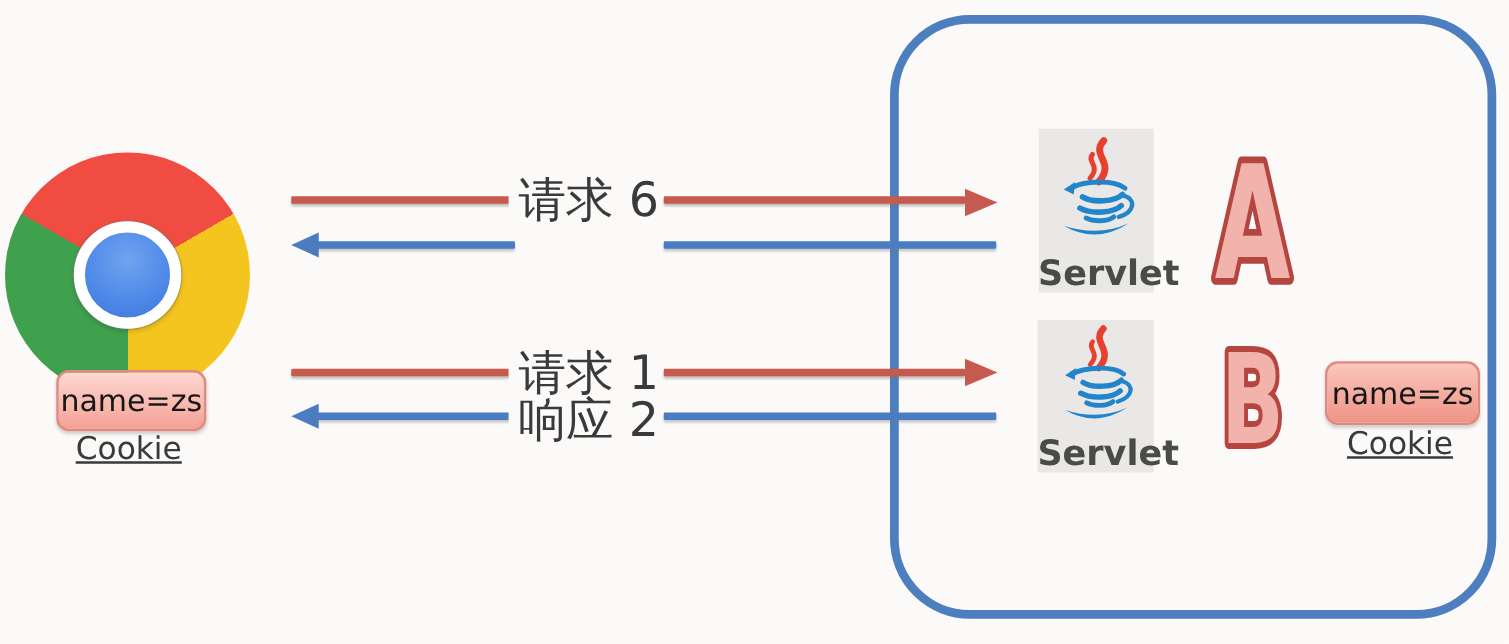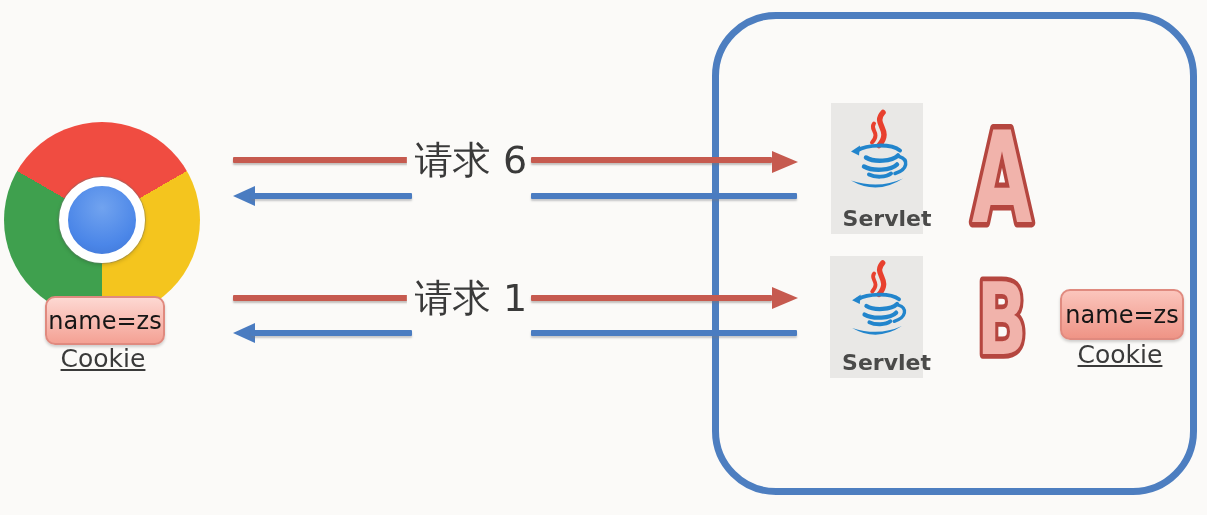--- a/index.html
+++ b/index.html
@@ -50,21 +50,21 @@
     box-sizing:border-box;border:7px solid var(--server-border,#4d7ec0);
     border-radius:64px;z-index:1;}
 
   
   .servlet-card{position:absolute;background:var(--servlet-bg,#e9e8e6);z-index:3;
     display:flex;flex-direction:column;align-items:center;justify-content:flex-end;
     padding:4px 2px 2px 2px;box-sizing:border-box;}
   .servlet-a{left:831px;top:103px;width:92px;height:131px;}
   .servlet-b{left:830px;top:256px;width:93px;height:122px;}
   .servlet-card svg{flex:1 1 auto;min-height:0;}
-  .servlet-label{font-size:22px;font-weight:bold;color:var(--servlet-text,#4a4a49);line-height:26px;margin-left:20px;}
+  .servlet-label{font-size:28px;font-weight:bold;color:var(--servlet-text,#4a4a49);line-height:26px;margin-left:20px;}
 
   
   .letter-svg{position:absolute;z-index:3;overflow:visible;}
   .letter-a{left:952px;top:116px;}
   .letter-b{left:960px;top:262px;}
   .letter-text{font-family:"DejaVu Sans","Liberation Sans",sans-serif;font-weight:bold;
     fill:var(--letter-fill,#f1b3ab);stroke:var(--letter-stroke,#b5463f);
     paint-order:stroke;stroke-linejoin:round;}
 </style>
 </head>
@@ -90,20 +90,21 @@
   </div>
 
   <div class="arrow-group">
     <div class="line red" style="left:233px;top:295px;width:178px"></div>
     <div class="msg-label" style="left:471px;top:278px">请求 1</div>
     <div class="line red" style="left:531px;top:295px;width:241px"></div>
     <div class="head-right" style="left:772px;top:287px"></div>
 
     <div class="head-left" style="left:233px;top:323px"></div>
     <div class="line blue" style="left:251px;top:330px;width:161px"></div>
+    <div class="msg-label" style="left:471px;top:316px">响应 2</div>
     <div class="line blue" style="left:531px;top:330px;width:266px"></div>
   </div>
 
   <div class="server-box"></div>
 
   <div class="servlet-card servlet-a">
     <svg viewBox="0 0 64 94" width="64" height="96">
       <path d="M38 3 C27 15 48 20 34 36" fill="none" style="stroke:var(--java-red,#e8402e)" stroke-width="5.5" stroke-linecap="round"></path>
       <path d="M29 14 C24 20 36 23 27 33" fill="none" style="stroke:var(--java-red,#e8402e)" stroke-width="4" stroke-linecap="round"></path>
       <path d="M55 41 C46 34 22 35 12 41" fill="none" style="stroke:var(--java-blue,#2285cc)" stroke-width="4" stroke-linecap="round"></path>

